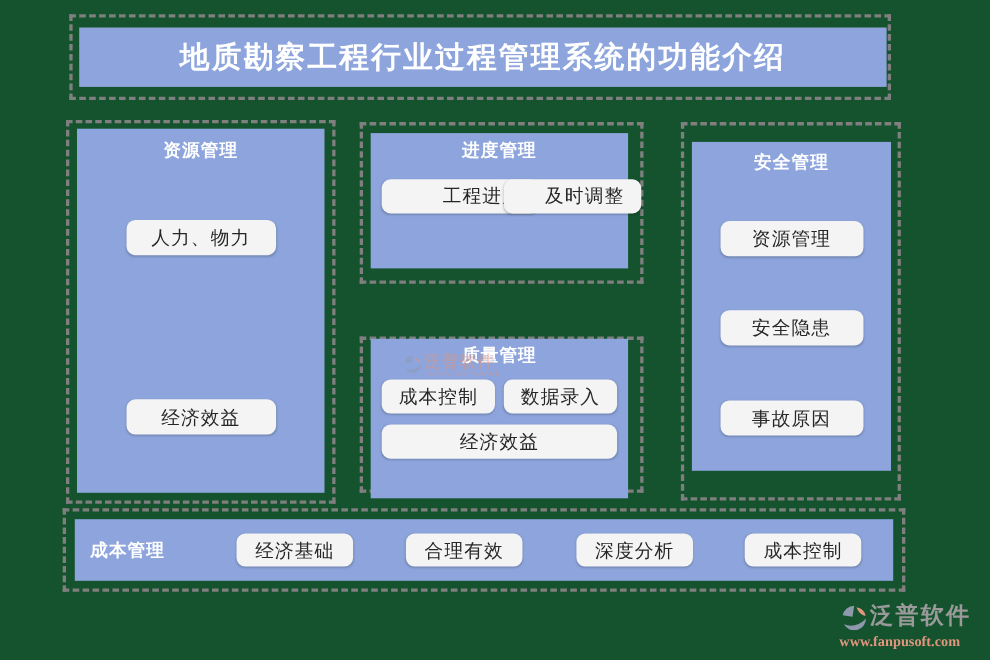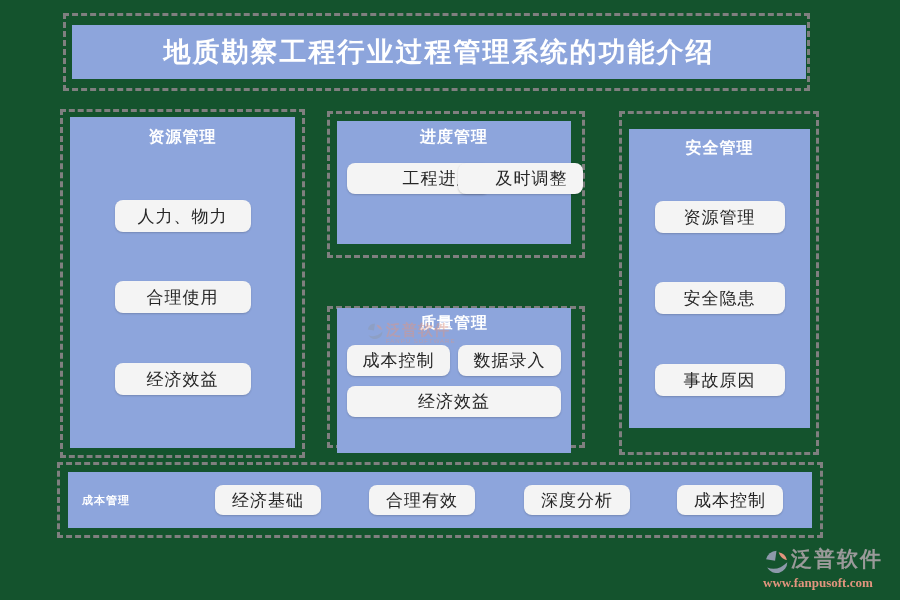--- a/index.html
+++ b/index.html
@@ -25,21 +25,21 @@
     box-shadow:0 1px 2px rgba(0,0,0,0.18);
   }
   .chip-center { left:50%; transform:translateX(-50%);margin-top:20px; }
   #title-banner {
     position:absolute; left:72px; top:25px; width:734px; height:54px;
     background:#8da5dc; display:flex; align-items:center; justify-content:center;
     color:#ffffff; font-size:27px; font-weight:bold; letter-spacing:2px;
   }
   #cost-label {
     position:absolute; left:14px; top:0; height:56px; display:flex; align-items:center;
-    color:#ffffff; font-weight:bold; font-size:11px; letter-spacing:1px;
+    color:#ffffff; font-weight:bold; font-size:16px; letter-spacing:1px;
   }
   
   #quality-watermark {
     position:absolute; left:30px; top:15px; display:flex; align-items:flex-start;
     opacity:0.45; pointer-events:none;
   }
   #quality-watermark .wm-text { margin-left:3px; line-height:1; }
   #quality-watermark .wm-name { color:#e2957e; font-size:15px; font-weight:bold; letter-spacing:1px; }
   #quality-watermark .wm-sub  { color:#e2957e; font-size:6px; letter-spacing:1px; font-family:"Liberation Sans",sans-serif; }
   
@@ -59,21 +59,20 @@
 
 <div id="canvas">
 
   <div class="dashed" style="left:63px;top:13px;width:747px;height:78px;"></div>
   <div id="title-banner">地质勘察工程行业过程管理系统的功能介绍</div>
 
   <div class="dashed" style="left:60px;top:109px;width:245px;height:349px;"></div>
   <div class="bluepanel" style="left:70px;top:117px;width:225px;height:331px;">
     <div class="panel-header" style="top:10px;">资源管理</div>
     <div class="chip chip-center" style="top:63px;width:136px;height:32px;">人力、物力</div>
-    <div class="chip chip-center" style="top:144px;width:136px;height:32px;">合理使用</div>
     <div class="chip chip-center" style="top:226px;width:136px;height:32px;">经济效益</div>
   </div>
 
   <div class="dashed" style="left:327px;top:111px;width:258px;height:147px;"></div>
   <div class="bluepanel" style="left:337px;top:121px;width:234px;height:123px;">
     <div class="panel-header" style="top:6px;">进度管理</div>
     <div class="chip" style="left:10px;top:42px;width:103px;height:31px;padding-left:40px;">工程进度</div>
     <div class="chip" style="left:121px;top:42px;width:103px;height:31px;padding-left:22px;">及时调整</div>
   </div>
 

